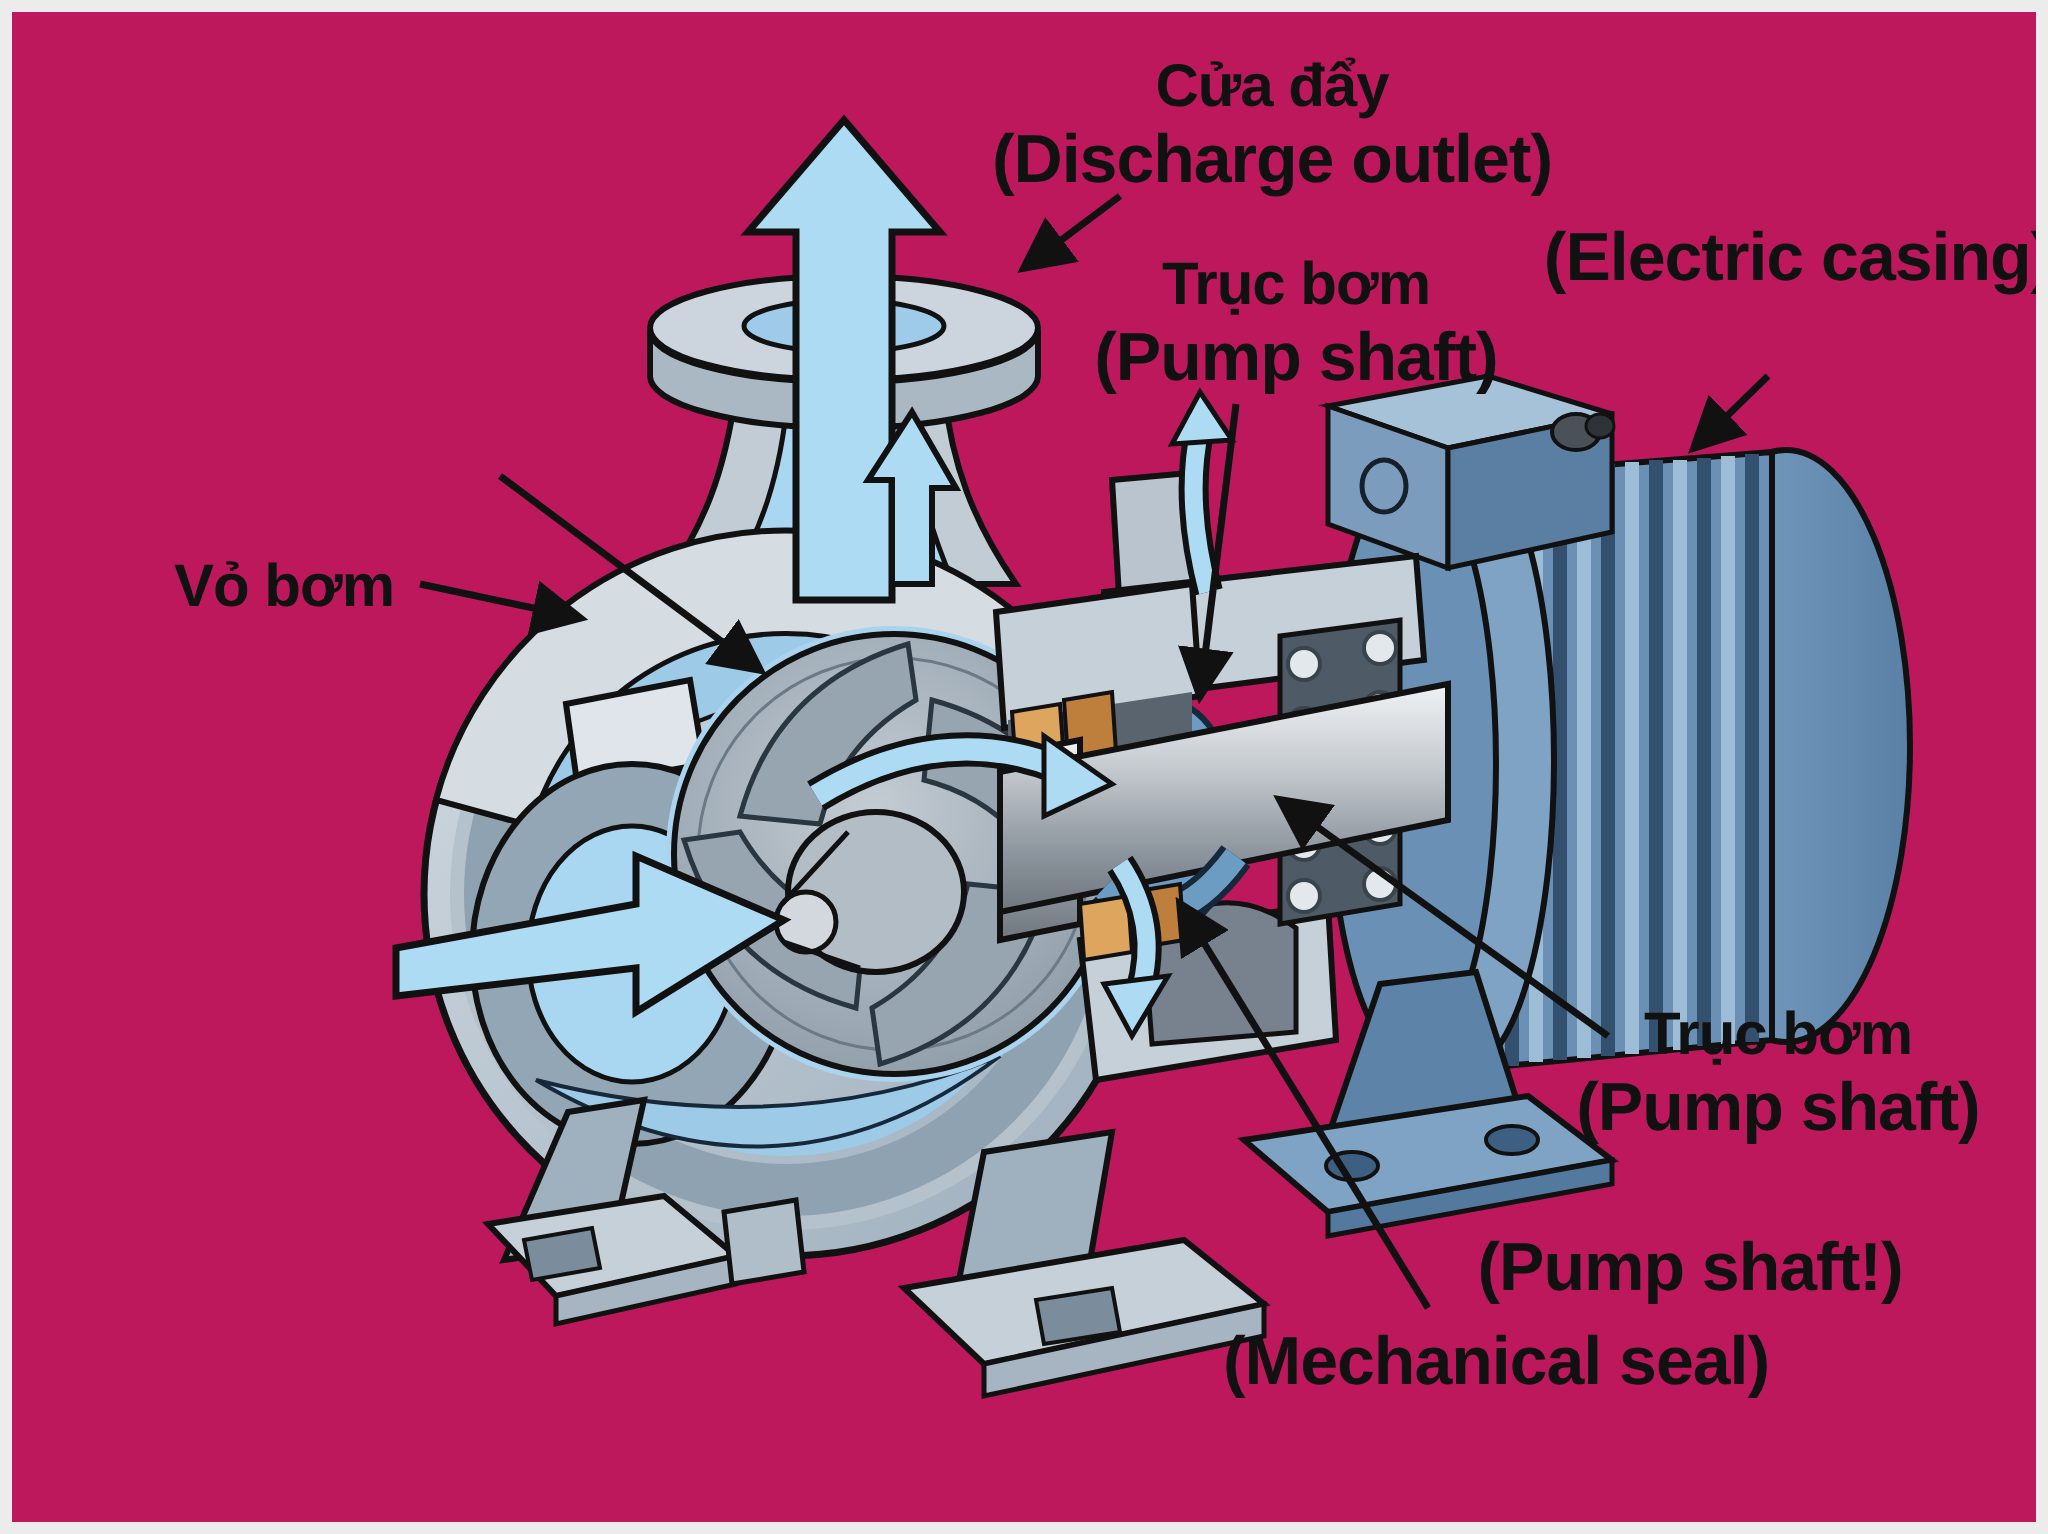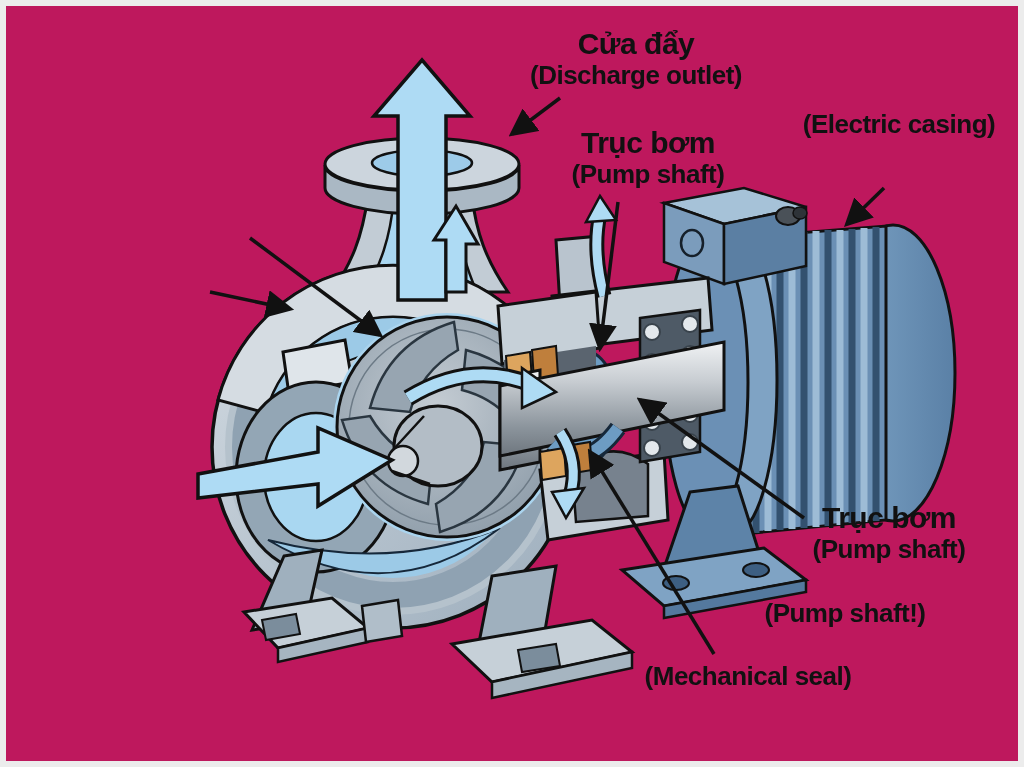--- a/index.html
+++ b/index.html
@@ -8,21 +8,21 @@
     overflow:hidden;font-family:"Liberation Sans",sans-serif;
   }
   .frame{position:absolute;inset:0;border:6px solid #ececec;pointer-events:none;z-index:60;}
   svg.art{position:absolute;left:0;top:0;z-index:1;}
   .label{
     position:absolute;z-index:40;transform:translateX(-50%);
     text-align:center;white-space:nowrap;color:#111;line-height:1.12;
     letter-spacing:-0.5px;
   }
   .label .vi{font-size:30px;font-weight:700;}
-  .label .en{font-size:26px;font-weight:700;}
+  .label .en{font-size:34px;font-weight:700;}
 </style>
 </head>
 <body>
 
 <div class="stage">
 
 <svg class="art" width="1024" height="767" viewBox="0 0 1024 767">
   <defs>
     <linearGradient id="shaftGrad" x1="0" y1="0" x2="0" y2="1">
       <stop offset="0" stop-color="#f0f2f4"></stop>
@@ -189,29 +189,30 @@
     <div class="vi">Trục bơm</div>
     <div class="en">(Pump shaft)</div>
   </div>
 
   <div class="label" style="left:899px;top:110px">
     <div class="en">(Electric casing)</div>
   </div>
 
 
   <div class="label" style="left:142px;top:277px">
+    <div class="vi">Vỏ bơm</div>
   </div>
 
 
   <div class="label" style="left:889px;top:501px">
     <div class="vi">Trục bơm</div>
     <div class="en">(Pump shaft)</div>
   </div>
 
-  <div class="label" style="left:845px;top:599px">
+  <div class="label" style="left:845px;top:615px">
     <div class="en">(Pump shaft!)</div>
   </div>
 
   <div class="label" style="left:748px;top:662px">
     <div class="en">(Mechanical seal)</div>
   </div>
 
   <div class="frame"></div>
 </div>
 

